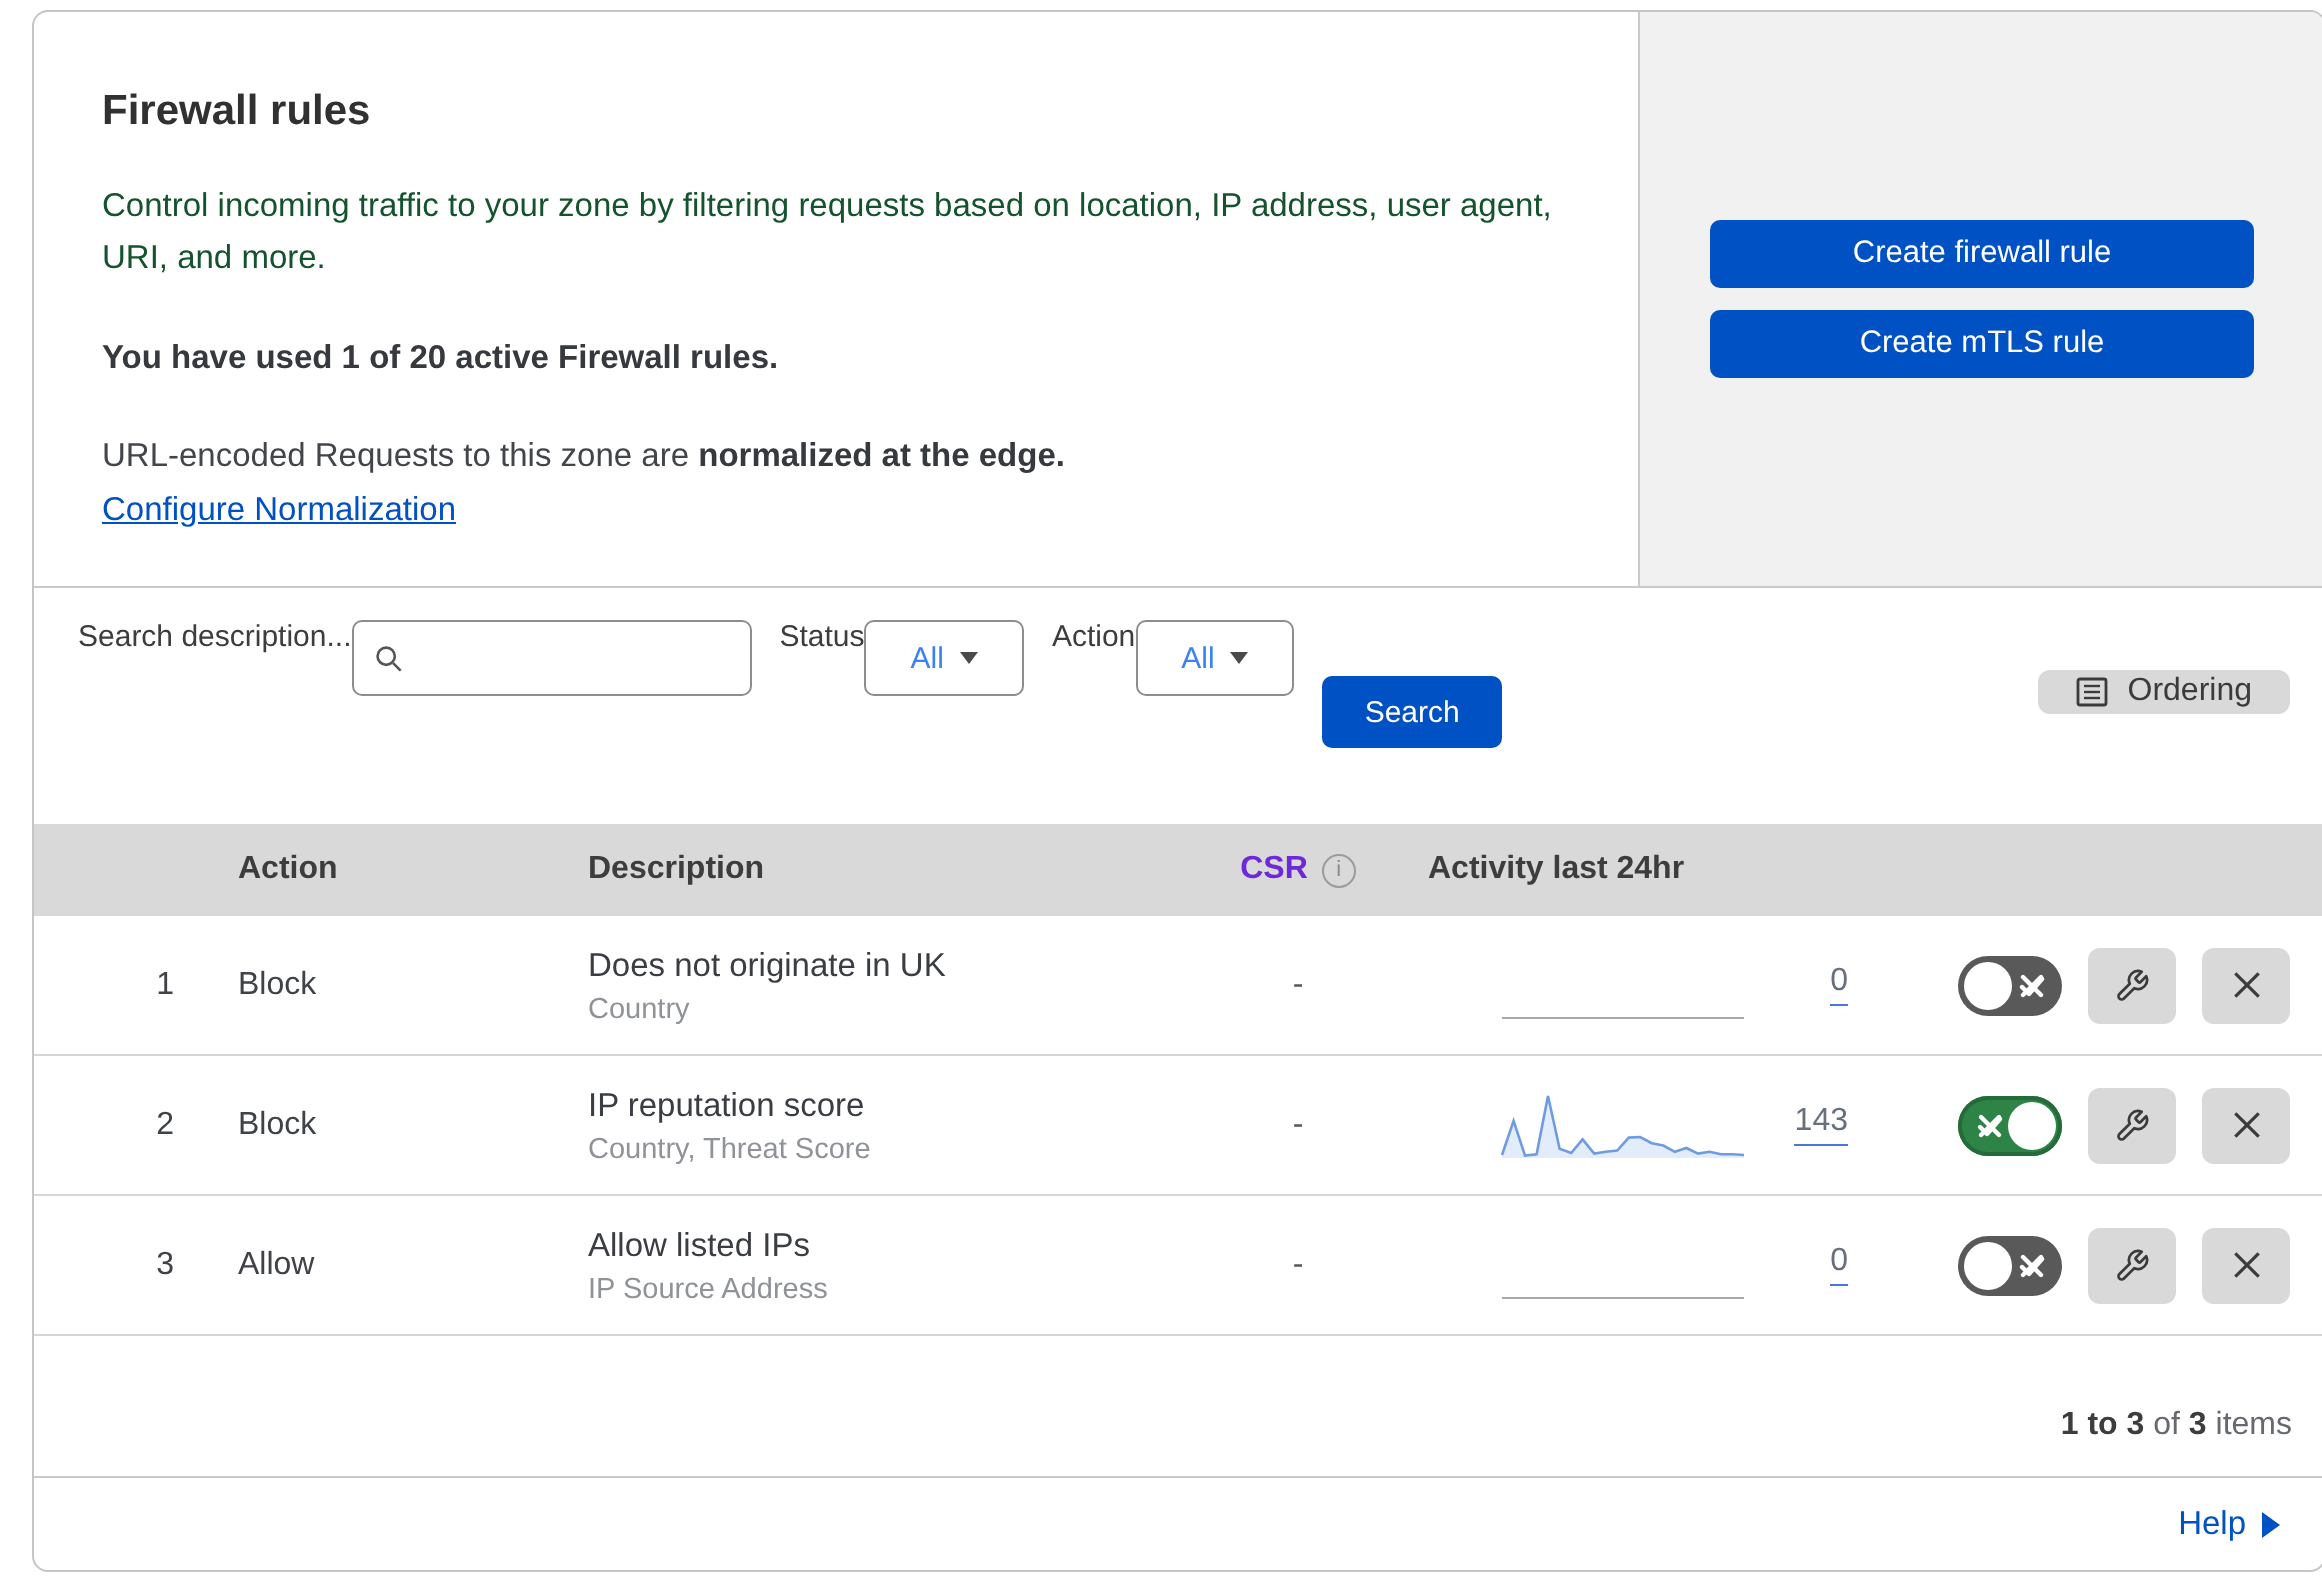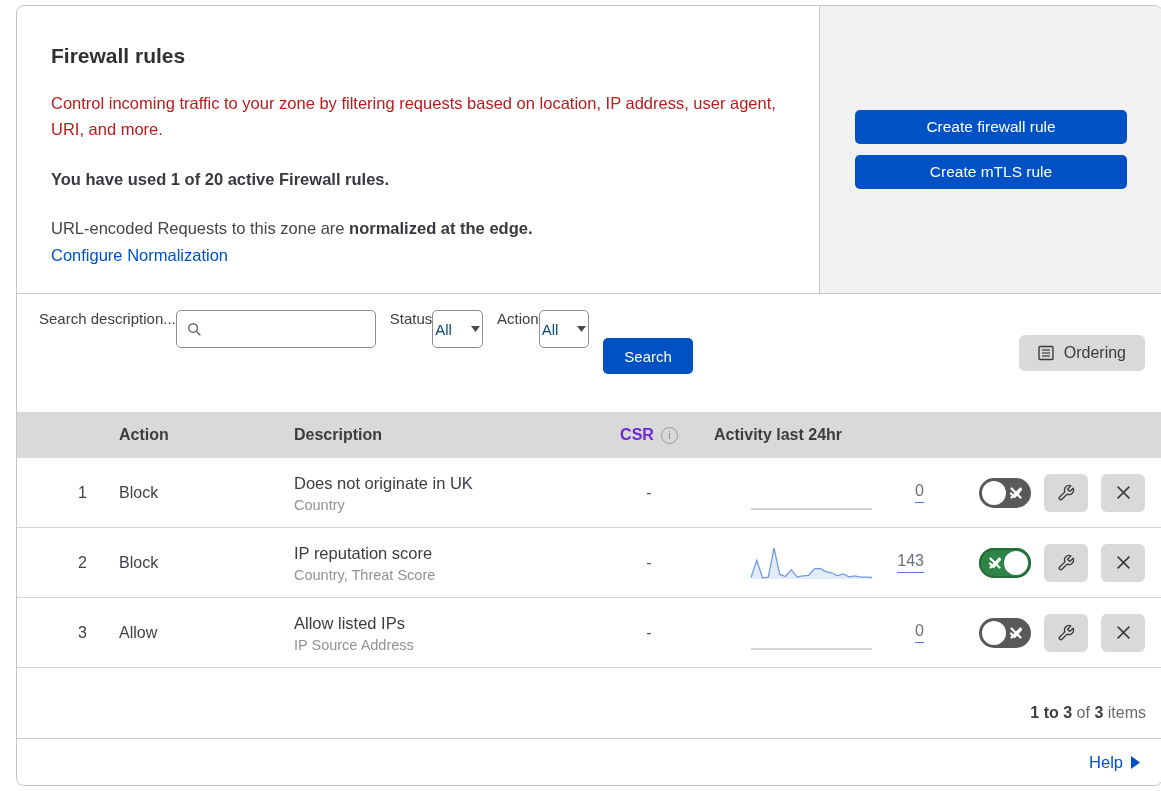--- a/index.html
+++ b/index.html
@@ -7,43 +7,43 @@
   .page { width:1161px; height:791px; position:relative; }
   .card {
     position:absolute; left:16px; top:5px; width:1147px; height:781px;
     border:1px solid #c5c5c5; border-radius:8px; background:#fff;
     display:flex; flex-direction:column; overflow:hidden;
   }
   
   .top { display:flex; height:288px; flex:none; border-bottom:1px solid #c9c9c9; }
   .top-left { width:802px; flex:none; padding:30px 40px 0 34px; }
   .page-title { font-size:21px; font-weight:600; color:#313131; margin:8px 0 22px; }
-  .desc { font-size:16.5px; color:#b91c1c; line-height:26px; max-width:732px; margin:0 0 28px; }
+  .desc { font-size:16.5px; color:#14532d; line-height:26px; max-width:732px; margin:0 0 28px; }
   .usage { font-size:16.5px; font-weight:700; color:#36393d; margin:0 0 30px; }
   .norm { font-size:16.5px; color:#42464b; margin:0 0 8px; }
   .norm strong { color:#36393d; }
-  .text-link { font-size:16.5px; color:#0051c3; cursor:pointer;text-align:center; }
+  .text-link { font-size:16.5px; color:#0051c3; text-decoration:underline; cursor:pointer;text-align:center; }
   .top-right {
     flex:1; background:#f1f1f1; border-left:1px solid #c9c9c9;
     display:flex; flex-direction:column; align-items:stretch; justify-content:center;
     gap:11px; padding:0 35px;
   }
   .btn-primary {
     height:34px; background:#0051c3; color:#fff; border:none; border-radius:5px;
     font-size:15.5px; font-family:inherit; cursor:pointer;
   }
   
   .filters { height:118px; flex:none; display:flex; align-items:flex-start; padding:16px 17px 0 22px; }
   .fgroup { display:flex; flex-direction:row; margin-right:14px; }
   .flabel { font-size:15px; color:#3d3d3d; margin-bottom:9px; height:19px; }
   .search-box { width:200px; height:38px; border:1px solid #8d8d8d; border-radius:5px; display:flex; align-items:center; padding:0 10px; gap:7px; background:#fff; }
   .search-box input { border:none; outline:none; flex:1; font-size:15px; font-family:inherit; min-width:0; }
-  .select-box { height:38px; border:1px solid #8d8d8d; border-radius:5px; display:flex; align-items:center; gap:19px; padding:0 2px; font-size:15px; color:#0c4a6e; background:#fff; cursor:pointer; }
+  .select-box { height:38px; border:1px solid #8d8d8d; border-radius:5px; display:flex; align-items:center; gap:8px; padding:0 22px; font-size:15px; color:#3b82f6; background:#fff; cursor:pointer; }
   .search-btn { height:36px; margin-top:28px; padding:0 21px; background:#0051c3; color:#fff; border:none; border-radius:5px; font-size:15px; font-family:inherit; cursor:pointer; }
-  .ordering-btn { margin-left:auto; margin-top:25px; height:36px; background:#d9d9d9; border:none; border-radius:6px; display:flex; align-items:center; gap:10px; padding:0 19px; font-size:16px; color:#3b3b3b; font-family:inherit; cursor:pointer; }
+  .ordering-btn { margin-left:auto; margin-top:25px; height:22px; background:#d9d9d9; border:none; border-radius:6px; display:flex; align-items:center; gap:10px; padding:0 19px; font-size:16px; color:#3b3b3b; font-family:inherit; cursor:pointer; }
   
   .thead, .trow { display:grid; grid-template-columns:92px 175px 315px 100px 240px 1fr; align-items:center; }
   .thead { height:46px; background:#d9d9d9; font-weight:600; color:#3d3d3d; font-size:16px; flex:none; }
   .trow { height:70px; border-bottom:1px solid #d6d6d6; font-size:16px; color:#3f4246; flex:none; }
   .c-idx { text-align:right; padding-right:22px; }
   .c-action { padding-left:10px; }
   .c-desc { padding-left:10px; }
   .c-csr { text-align:center; color:#55585c; }
   .thead .c-csr { display:flex; justify-content:center; align-items:center; gap:7px; color:#6d28d9; }
   .c-activity { display:flex; align-items:center; padding-left:50px; padding-right:15px; }

